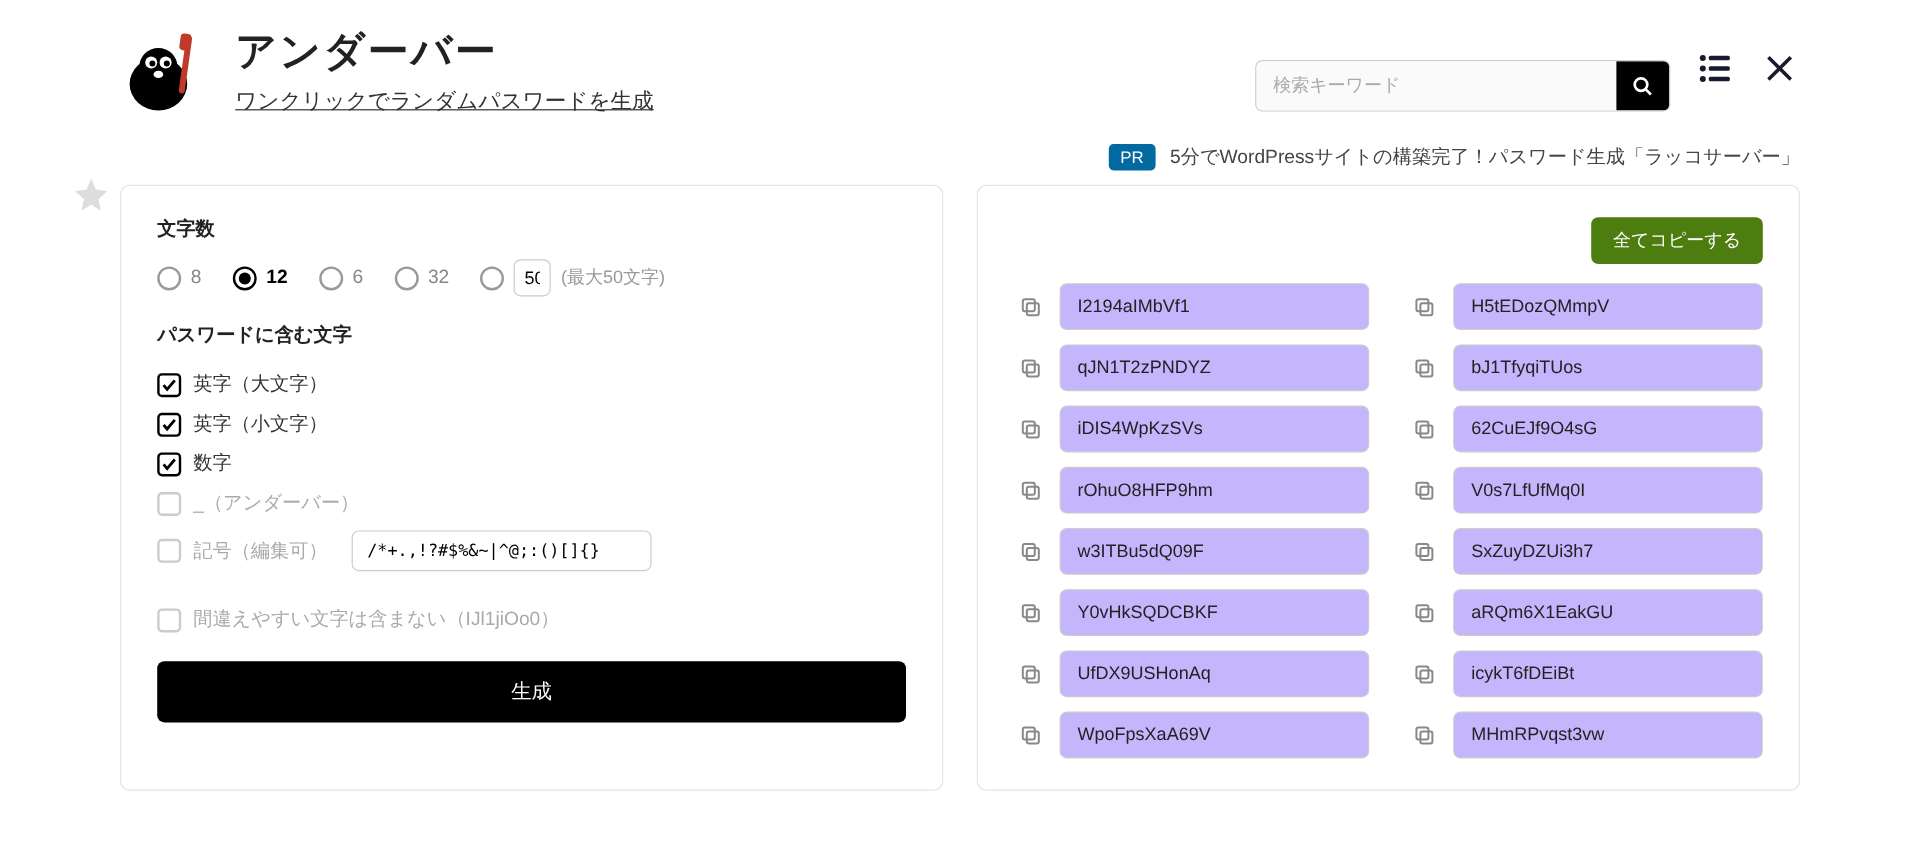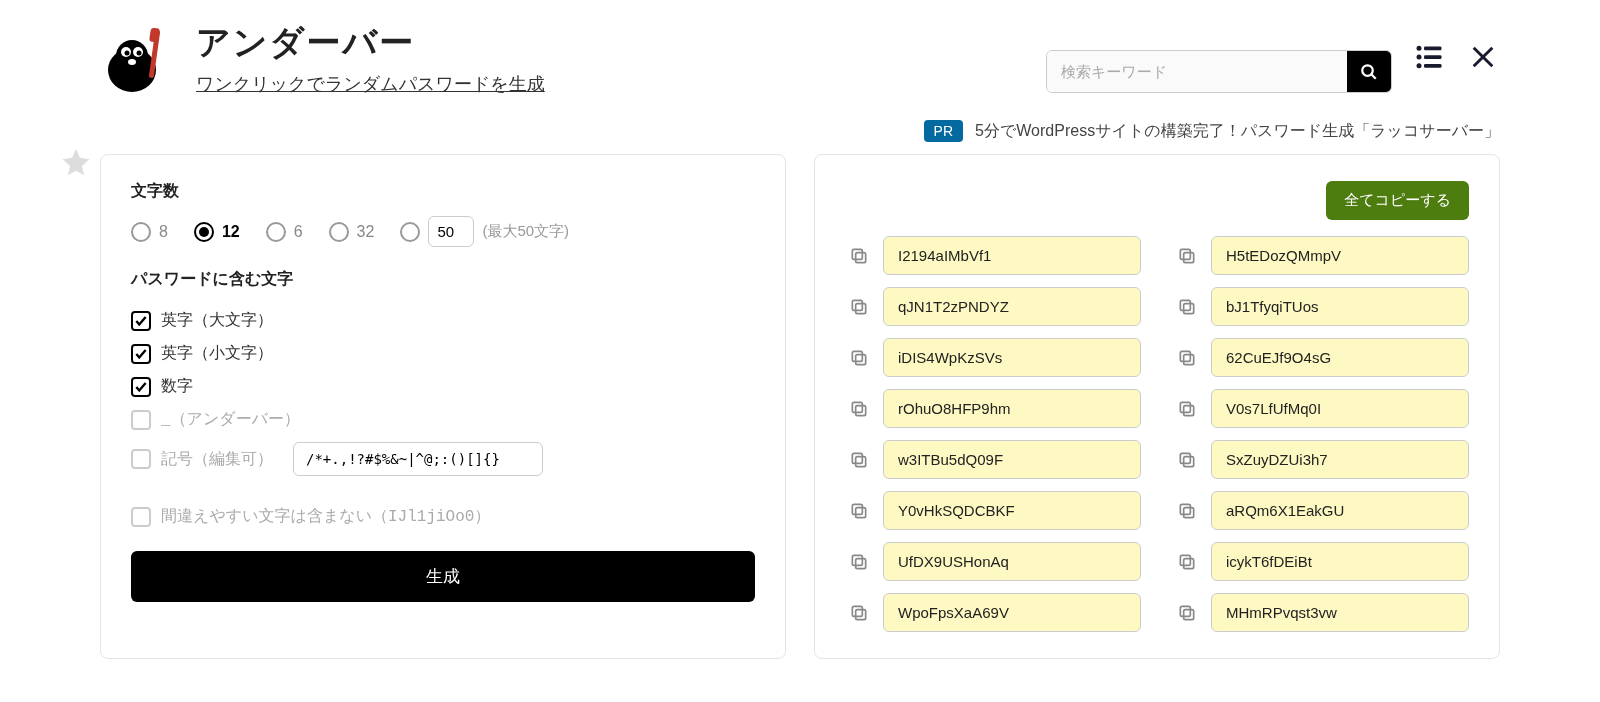--- a/index.html
+++ b/index.html
@@ -151,21 +151,21 @@
 .radio-circle.selected { border-color: #000; }
 .radio-dot {
   width: 10px;
   height: 10px;
   background: #000;
   border-radius: 50%;
 }
 .radio-label { font-size: 16px; color: #888; }
 .radio-item.selected .radio-label { color: #000; font-weight: 600; }
 .len-input {
-  width: 46px;
+  width: 31px;
   padding: 6px 8px;
   border: 1px solid #ccc;
   border-radius: 6px;
   font-size: 15px;
   text-align: left;
 }
 .max-hint { color: #999; font-size: 15px; }
 .check-list { margin-bottom: 18px; }
 .check-item {
   display: flex;
@@ -180,21 +180,21 @@
   border: 2px solid #999;
   border-radius: 4px;
   display: flex;
   align-items: center;
   justify-content: center;
   flex-shrink: 0;
 }
 .checkbox.checked { border-color: #000; }
 .checkbox svg { display: none; }
 .checkbox.checked svg { display: block; }
-.check-label { font-size: 16px; color: #333; font-family: Liberation Mono, monospace; }
+.check-label { font-size: 16px; color: #333; }
 .check-item.disabled .check-label { color: #aaa; }
 .check-item.disabled .checkbox { border-color: #ccc; }
 .symbol-input {
   margin-left: 10px;
   padding: 8px 12px;
   border: 1px solid #ccc;
   border-radius: 6px;
   font-size: 14px;
   width: 250px;
   font-family: monospace;
@@ -247,21 +247,21 @@
   flex-shrink: 0;
 }
 .result-box {
   flex: 1;
   border: 1px solid #ccc;
   border-radius: 6px;
   padding: 10px 14px;
   font-size: 15px;
   font-family: -apple-system, sans-serif;
   color: #222;
-  background: #fef9c3;
+  background: #c4b5fd;
 }
 </style>
 </head>
 <body>
 
 <div class="container">
   <div class="header-row">
     <div class="title-block">
       <div class="logo">
         <svg viewBox="0 0 80 80">

